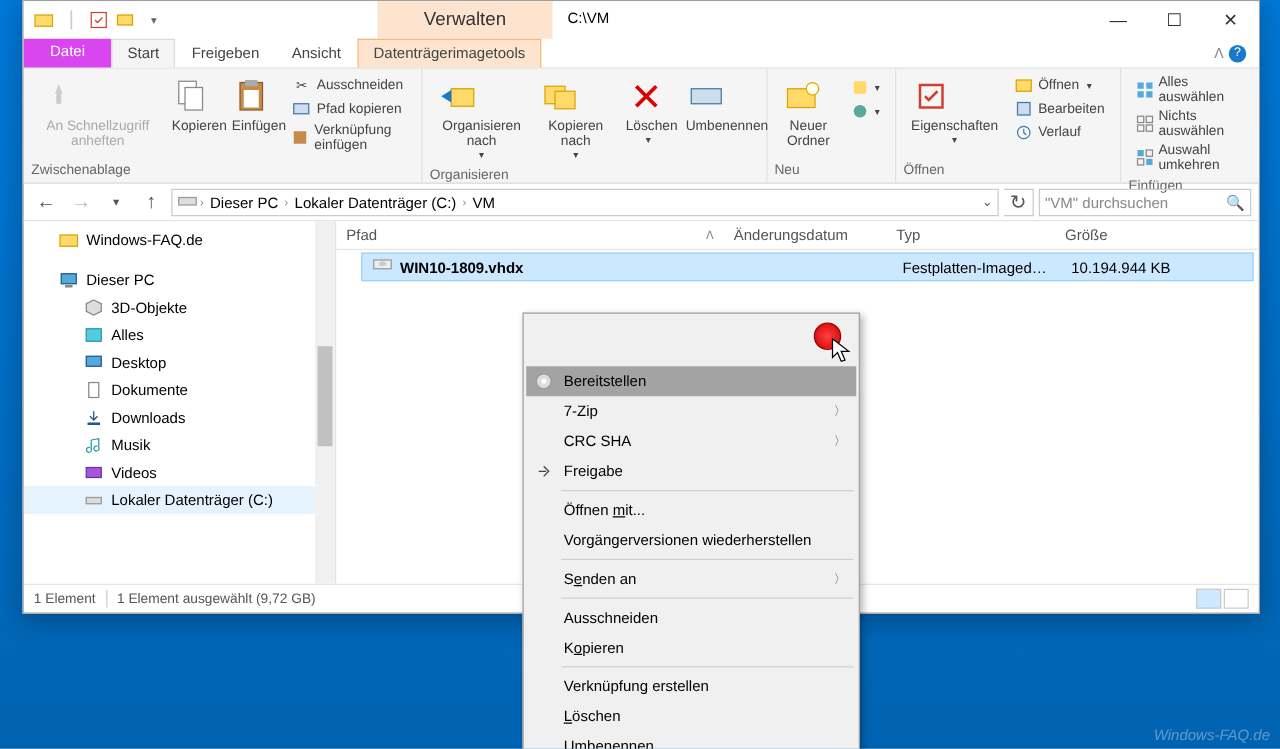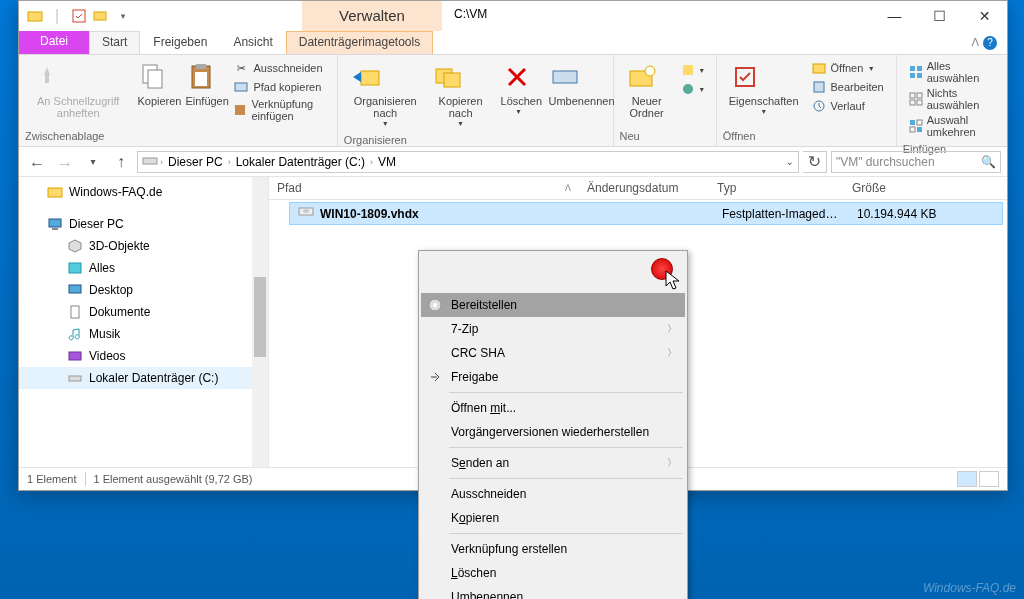--- a/index.html
+++ b/index.html
@@ -407,20 +407,29 @@
           <span class="ico">
             <svg width="14" height="14">
               <rect x="3" y="1" width="8" height="12" fill="#fff" stroke="#888"></rect>
             </svg>
           </span>
           <span>Dokumente</span>
         </div>
       <div class="tree-item l2">
           <span class="ico">
             <svg width="14" height="14">
+              <path d="M7 2v7M4 6l3 3 3-3" stroke="#258" fill="none"></path>
+              <rect x="2" y="11" width="10" height="2" fill="#258"></rect>
+            </svg>
+          </span>
+          <span>Downloads</span>
+        </div>
+      <div class="tree-item l2">
+          <span class="ico">
+            <svg width="14" height="14">
               <path d="M5 3v7a2 2 0 11-1-1M5 3l6-1v7a2 2 0 11-1-1" stroke="#29a" fill="none"></path>
             </svg>
           </span>
           <span>Musik</span>
         </div>
       <div class="tree-item l2">
           <span class="ico">
             <svg width="14" height="14">
               <rect x="1" y="3" width="12" height="8" fill="#a5d" stroke="#639"></rect>
             </svg>

